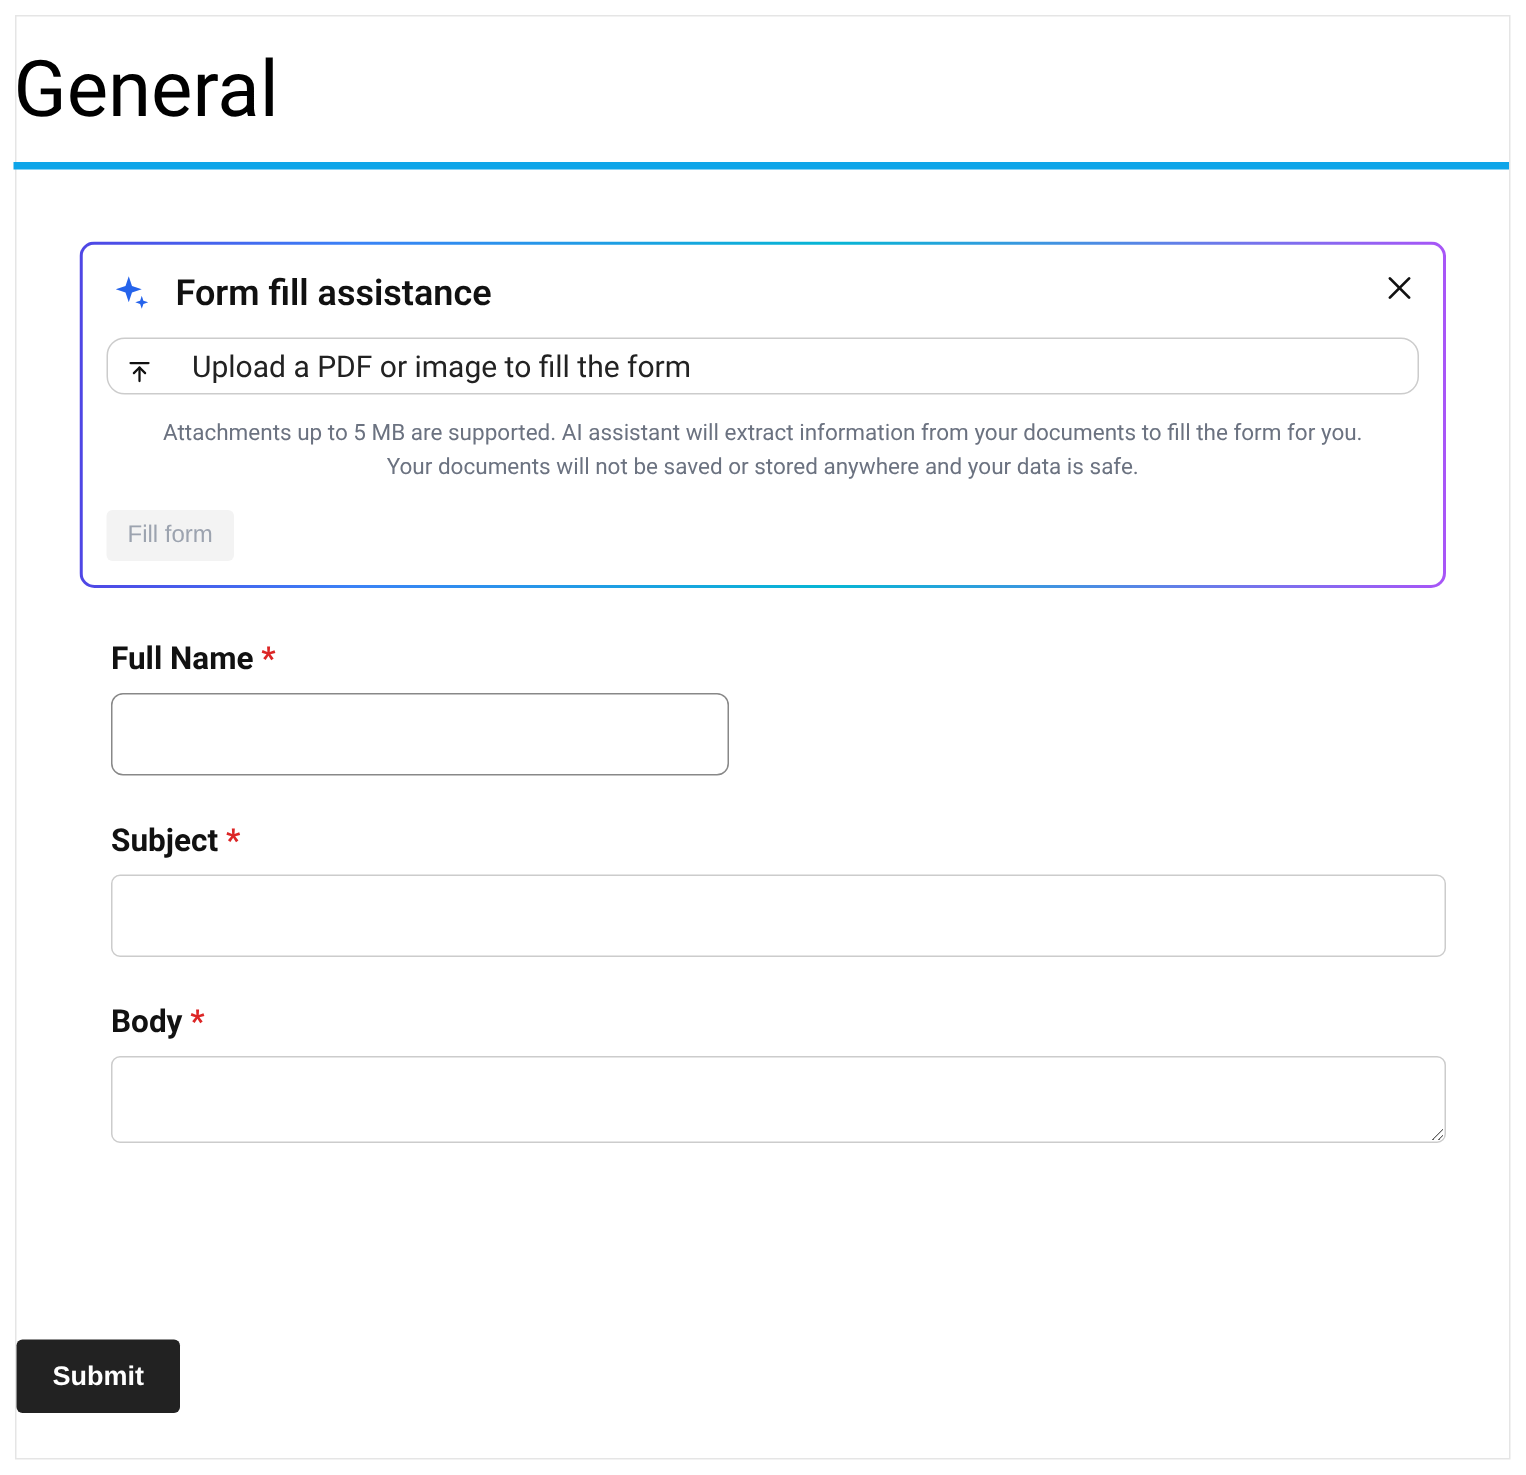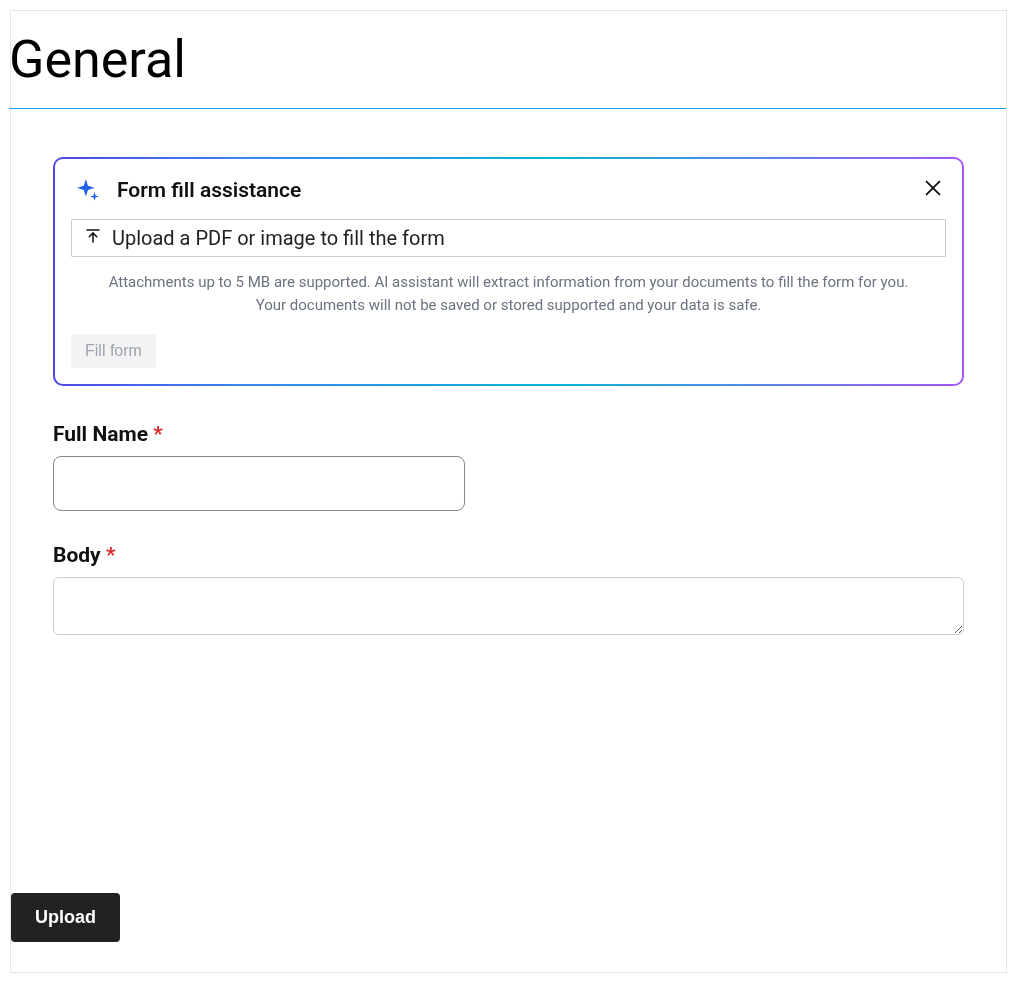--- a/index.html
+++ b/index.html
@@ -15,21 +15,21 @@
     .page-container {
       border: 1px solid #e5e5e5;
       width: 997px;
       min-height: 963px;
       position: relative;
     }
     .page-title {
       font-size: 52px;
       font-weight: 400;
       padding: 18px 0 18px 0;
-      border-bottom: 1px solid #0ea5e9;
+      border-bottom: 5px solid #0ea5e9;
       margin-left: -2px;
     }
     .content-area {
       padding: 48px 42px 20px 42px;
     }
     .assist-panel {
       border: 2px solid;
       border-image: linear-gradient(90deg, #4f46e5 0%, #3b82f6 20%, #06b6d4 55%, #a855f7 100%) 1;
       border-radius: 10px;
       padding: 18px 16px 16px 16px;
@@ -52,42 +52,42 @@
       margin-bottom: 16px;
     }
     .sparkle-icon {
       width: 26px;
       height: 26px;
       position: relative;
       flex-shrink: 0;
       margin-left: 4px;
     }
     .assist-title {
-      font-size: 21px;
+      font-size: 24px;
       font-weight: 600;
       color: #111;
     }
     .close-btn {
       position: absolute;
       top: 18px;
       right: 18px;
       width: 22px;
       height: 22px;
       cursor: pointer;
       background: none;
       border: none;
       padding: 0;
     }
     .upload-box {
       border: 1px solid #ccc;
-      border-radius: 1px;
+      border-radius: 12px;
       padding: 6px 12px;
       display: flex;
-      align-items: flex-start;
-      gap: 10px;
+      align-items: flex-end;
+      gap: 26px;
       font-size: 20px;
       color: #222;
       cursor: pointer;
       margin-bottom: 14px;
     }
     .upload-icon {
       width: 18px;
       height: 18px;
       flex-shrink: 0;
     }
@@ -104,20 +104,21 @@
       border-radius: 4px;
       padding: 8px 14px;
       font-size: 16px;
       color: #9ca3af;
       cursor: default;
     }
     .form-row {
       display: flex;
       gap: 108px;
       margin-bottom: 32px;
+      margin-left: 21px;
     }
     .form-group {
       flex: 1;
       display: flex;
       flex-direction: column;
     }
     .form-group.full {
       flex-basis: 100%;
     }
     .form-label {
@@ -206,45 +207,54 @@
             <line x1="4" y1="4" x2="20" y2="4"></line>
             <line x1="12" y1="20" x2="12" y2="8"></line>
             <polyline points="7,13 12,8 17,13"></polyline>
           </svg>
         </span>
         <span>Upload a PDF or image to fill the form</span>
       </div>
 
       <div class="assist-helptext">
         <div>Attachments up to 5 MB are supported. AI assistant will extract information from your documents to fill the form for you.</div>
-        <div>Your documents will not be saved or stored supported and your data is safe.</div>
+        <div>Your documents will not be saved or stored anywhere and your data is safe.</div>
       </div>
 
       <button class="fill-form-btn">Fill form</button>
     </div>
 
     <div class="form-row first-row">
       <div class="form-group">
         <label class="form-label">
           <span>Full Name</span>
           <span class="required-star">*</span>
         </label>
         <input type="text" class="text-input" value="" style="">
       </div>
     </div>
 
+    <div class="form-row">
+      <div class="form-group full">
+        <label class="form-label">
+          <span>Subject</span>
+          <span class="required-star">*</span>
+        </label>
+        <input type="text" class="text-input light" value="" style="">
+      </div>
+    </div>
 
     <div class="form-row">
       <div class="form-group full">
         <label class="form-label">
           <span>Body</span>
           <span class="required-star">*</span>
         </label>
         <textarea class="textarea-input" rows="2" value="" style=""></textarea>
       </div>
     </div>
 
   </div>
 
   <div class="submit-row">
-    <button class="submit-btn">Upload</button>
+    <button class="submit-btn">Submit</button>
   </div>
 </div>
 
 </body></html>

